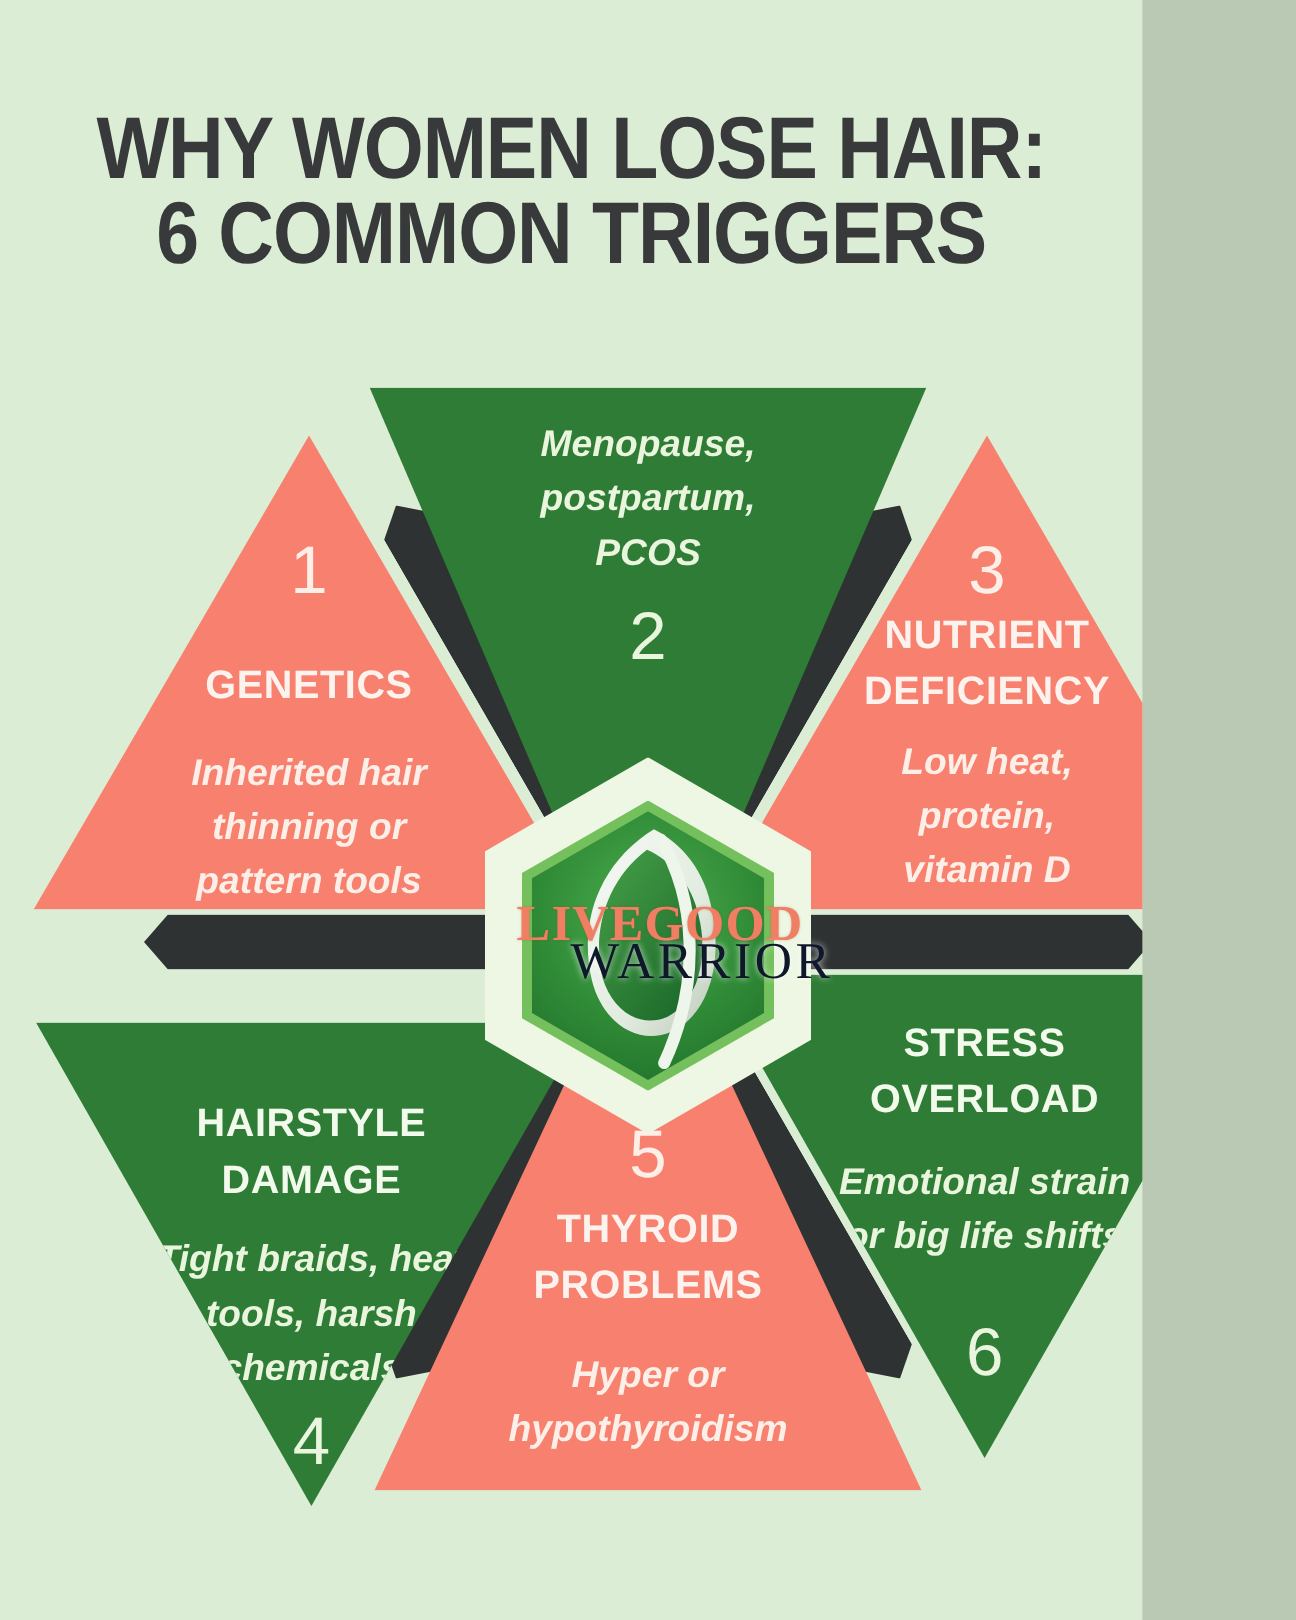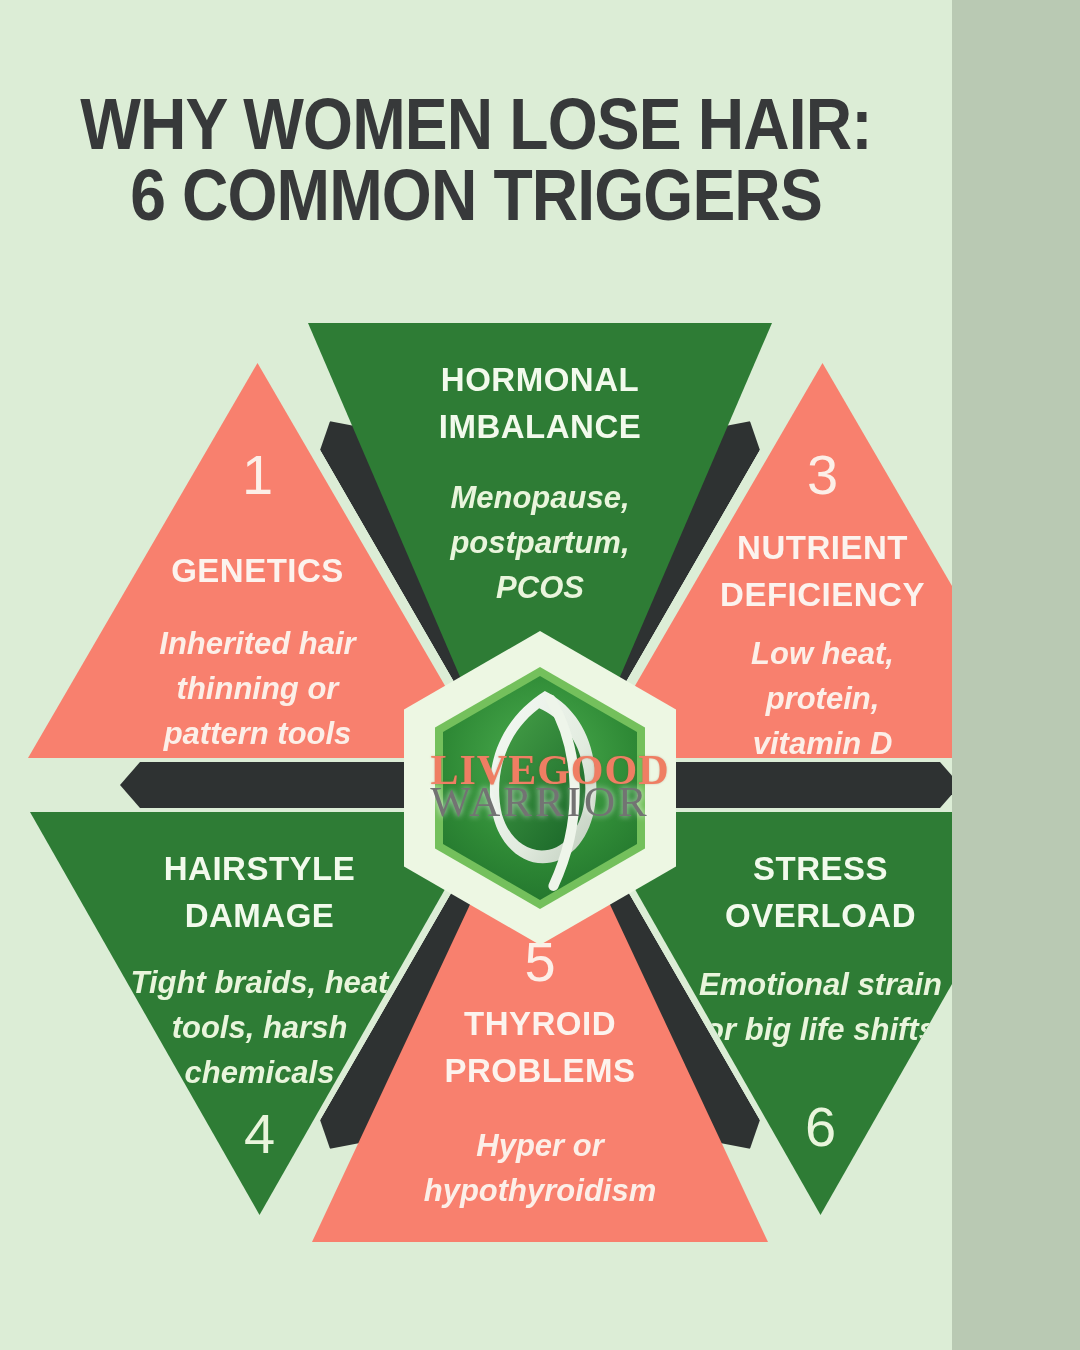--- a/index.html
+++ b/index.html
@@ -34,34 +34,34 @@
   .tri-title{margin:0;font-size:33px;line-height:1.42;font-weight:700;letter-spacing:.5px;}
   .tri-desc{margin:0;font-size:31px;line-height:1.46;font-weight:700;font-style:italic;}
   .salmon .tri-title{color:#fcf3ee;}
   .salmon .tri-desc,.salmon .num{color:#fcefe8;}
   .green .tri-title{color:#f2faec;}
   .green .tri-desc,.green .num{color:#e9f5dc;}
 
   .t1{left:28px;top:363px;width:459px;height:395px;clip-path:polygon(50% 0,100% 100%,0 100%);}
   .t2{left:308px;top:323px;width:464px;height:540px;clip-path:polygon(0 0,100% 0,50% 100%);}
   .t3{left:593px;top:363px;width:459px;height:395px;clip-path:polygon(50% 0,100% 100%,0 100%);}
-  .t4{left:30px;top:812px;width:459px;height:403px;clip-path:polygon(0 0,100% 0,50% 100%);}
+  .t4{left:30px;top:852px;width:459px;height:403px;clip-path:polygon(0 0,100% 0,50% 100%);align-items:center;}
   .t5{left:312px;top:755px;width:456px;height:487px;clip-path:polygon(50% 0,100% 100%,0 100%);}
   .t6{left:591px;top:812px;width:459px;height:403px;clip-path:polygon(0 0,100% 0,50% 100%);}
 
   .t1 .num{margin-top:85px;}
   .t1 .tri-title{margin-top:46px;max-width:320px;}
   .t1 .tri-desc{margin-top:26px;max-width:230px;}
 
   .t2 .tri-title{margin-top:34px;max-width:300px;}
   .t2 .tri-desc{margin-top:24px;max-width:230px;}
   .t2 .num{margin-top:20px;}
 
   .t3 .num{margin-top:85px;}
-  .t3 .tri-title{margin-top:23px;max-width:280px;}
+  .t3 .tri-title{margin-top:4px;max-width:280px;}
   .t3 .tri-desc{margin-top:12px;max-width:195px;}
 
   .t4 .tri-title{margin-top:34px;max-width:280px;}
   .t4 .tri-desc{margin-top:20px;max-width:285px;}
   .t4 .num{margin-top:12px;}
 
   .t5 .num{margin-top:180px;}
   .t5 .tri-title{margin-top:12px;max-width:260px;}
   .t5 .tri-desc{margin-top:28px;max-width:240px;}
 
@@ -78,21 +78,21 @@
     background:radial-gradient(circle at 50% 38%, #4cae4f 0%, #2f8a36 55%, #1d6c29 100%);}
   .leaf{position:absolute;left:52px;top:48px;width:172px;height:216px;}
   .brand-top{
     position:absolute;top:118px;left:10px;width:100%;text-align:center;z-index:2;
     font-family:"Liberation Serif", serif;font-weight:700;font-size:42px;line-height:42px;
     color:#ef7e63;letter-spacing:1px;text-shadow:0 0 2px rgba(150,70,40,.35);
   }
   .brand-bottom{
     position:absolute;top:148px;left:0;width:100%;text-align:center;z-index:3;
     font-family:"Liberation Serif", serif;font-weight:400;font-size:43px;line-height:46px;
-    color:#737373;letter-spacing:3px;text-shadow:0 0 6px rgba(255,255,255,.75);
+    color:#0f172a;letter-spacing:3px;text-shadow:0 0 6px rgba(255,255,255,.75);padding-left:45px;
   }
 </style>
 </head>
 <body>
 
 <div class="poster">
 
   <header class="title">
     <div>WHY WOMEN LOSE HAIR:</div>
     <div>6 COMMON TRIGGERS</div>
@@ -107,21 +107,20 @@
     <section class="tri t1 salmon">
       <div class="content">
         <div class="num">1</div>
         <h2 class="tri-title">GENETICS</h2>
         <p class="tri-desc">Inherited hair thinning or pattern tools</p>
       </div>
     </section>
 
     <section class="tri t2 green">
       <div class="content">
-        <h2 class="tri-title">HORMONAL IMBALANCE</h2>
         <p class="tri-desc">Menopause, postpartum, PCOS</p>
         <div class="num">2</div>
       </div>
     </section>
 
     <section class="tri t3 salmon">
       <div class="content">
         <div class="num">3</div>
         <h2 class="tri-title">NUTRIENT DEFICIENCY</h2>
         <p class="tri-desc">Low heat, protein, vitamin D</p>

